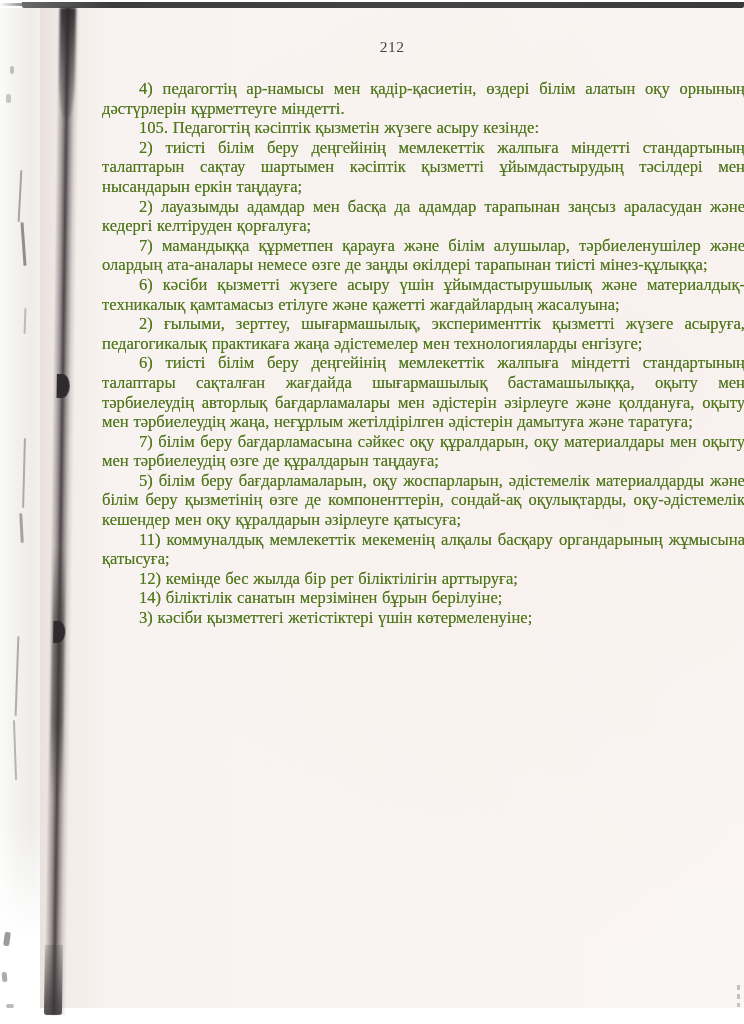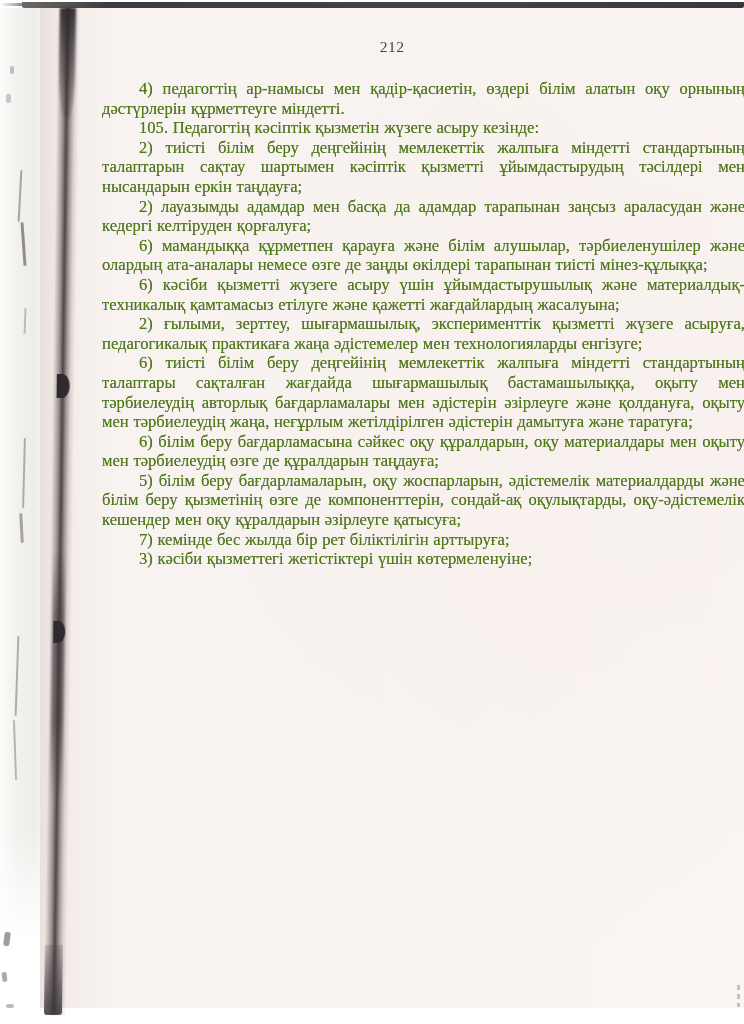--- a/index.html
+++ b/index.html
@@ -135,24 +135,26 @@
     <div class="blob blob2"></div>
   </div>
 
   <div class="page-number">212</div>
 
   <div class="body-text">
       <p>4) педагогтің ар-намысы мен қадір-қасиетін, өздері білім алатын оқу орнының дәстүрлерін құрметтеуге міндетті.</p>
       <p>105. Педагогтің кәсіптік қызметін жүзеге асыру кезінде:</p>
       <p>2) тиісті білім беру деңгейінің мемлекеттік жалпыға міндетті стандартының талаптарын сақтау шартымен кәсіптік қызметті ұйымдастырудың тәсілдері мен нысандарын еркін таңдауға;</p>
       <p>2) лауазымды адамдар мен басқа да адамдар тарапынан заңсыз араласудан және кедергі келтіруден қорғалуға;</p>
-      <p>6) мамандыққа құрметпен қарауға және білім алушылар, тәрбиеленушілер және олардың ата-аналары немесе өзге де заңды өкілдері тарапынан тиісті мінез-құлыққа;</p>
+      <p>7) мамандыққа құрметпен қарауға және білім алушылар, тәрбиеленушілер және олардың ата-аналары немесе өзге де заңды өкілдері тарапынан тиісті мінез-құлыққа;</p>
       <p>6) кәсіби қызметті жүзеге асыру үшін ұйымдастырушылық және материалдық-техникалық қамтамасыз етілуге және қажетті жағдайлардың жасалуына;</p>
       <p>2) ғылыми, зерттеу, шығармашылық, эксперименттік қызметті жүзеге асыруға, педагогикалық практикаға жаңа әдістемелер мен технологияларды енгізуге;</p>
       <p>6) тиісті білім беру деңгейінің мемлекеттік жалпыға міндетті стандартының талаптары сақталған жағдайда шығармашылық бастамашылыққа, оқыту мен тәрбиелеудің авторлық бағдарламалары мен әдістерін әзірлеуге және қолдануға, оқыту мен тәрбиелеудің жаңа, неғұрлым жетілдірілген әдістерін дамытуға және таратуға;</p>
-      <p>6) білім беру бағдарламасына сәйкес оқу құралдарын, оқу материалдары мен оқыту мен тәрбиелеудің өзге де құралдарын таңдауға;</p>
+      <p>7) білім беру бағдарламасына сәйкес оқу құралдарын, оқу материалдары мен оқыту мен тәрбиелеудің өзге де құралдарын таңдауға;</p>
       <p>5) білім беру бағдарламаларын, оқу жоспарларын, әдістемелік материалдарды және білім беру қызметінің өзге де компоненттерін, сондай-ақ оқулықтарды, оқу-әдістемелік кешендер мен оқу құралдарын әзірлеуге қатысуға;</p>
-      <p>7) кемінде бес жылда бір рет біліктілігін арттыруға;</p>
+      <p>11) коммуналдық мемлекеттік мекеменің алқалы басқару органдарының жұмысына қатысуға;</p>
+      <p>12) кемінде бес жылда бір рет біліктілігін арттыруға;</p>
+      <p>14) біліктілік санатын мерзімінен бұрын берілуіне;</p>
       <p>3) кәсіби қызметтегі жетістіктері үшін көтермеленуіне;</p>
     </div>
 
   <div class="corner-mark"></div>
 </div>
 
 </body></html>

